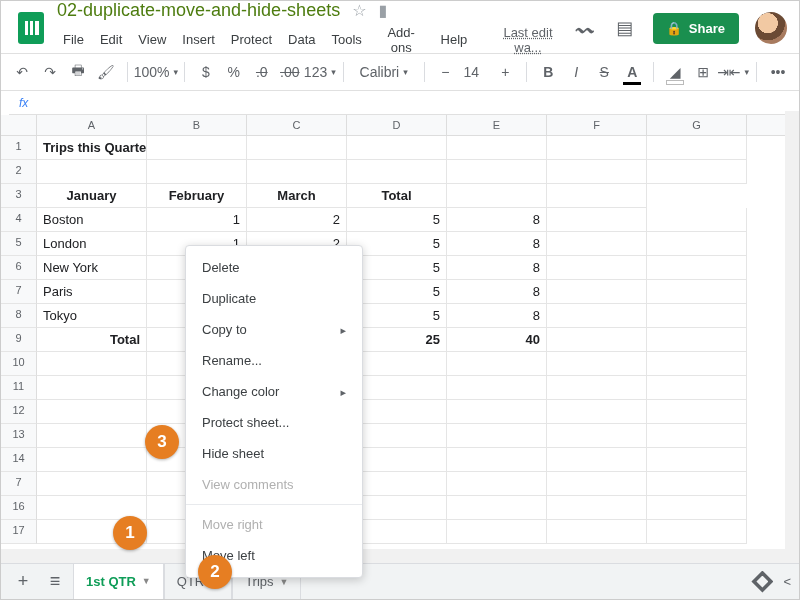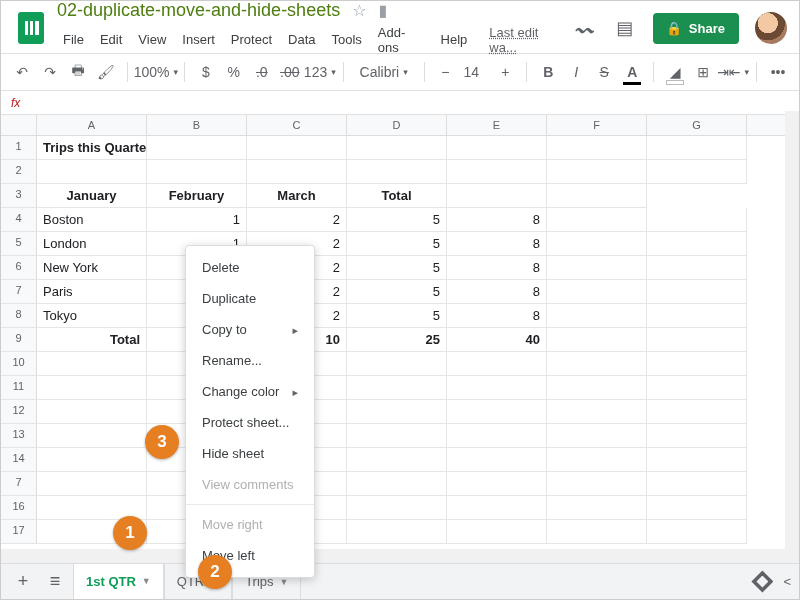--- a/index.html
+++ b/index.html
@@ -9,60 +9,60 @@
   .title-row { display:flex; align-items:center; padding:6px 12px 0 12px; height:48px; }
   .logo { width:36px; height:36px; display:flex; align-items:center; justify-content:center; margin-right:8px;}
   .logo .box { width:26px; height:32px; background:#0f9d58; border-radius:3px; position:relative;}
   .logo .box::after { content:''; position:absolute; left:5px; right:5px; top:9px; height:14px; background:#fff;}
   .logo .box::before { content:''; position:absolute; left:5px; width:2px; top:9px; height:14px; background:#0f9d58; box-shadow: 5px 0 #0f9d58, 10px 0 #0f9d58; z-index:2;}
   .title-block { flex:1; }
   .doc-title { font-size:18px; color:#5f6368; display:flex; align-items:center; gap:12px;}
   .doc-title .name { color:#4d7c0f; }
   .star,.folder-ic { color:#9aa0a6; font-size:16px;}
   .menus { display:flex; gap:4px; margin-top:2px; color:#3c4043; font-size:13px; align-items:center;}
-  .menus span { padding:2px 6px; cursor:pointer;}
+  .menus span { padding:2px 6px; cursor:pointer;text-align:center;}
   .menus .last-edit { color:#5f6368; text-decoration:underline dotted; margin-left:6px; }
   .right-actions { display:flex; align-items:center; gap:16px; }
   .ic { color:#5f6368; font-size:18px; display:flex; align-items:center; justify-content:center; width:24px; height:24px;}
   .share-btn { background:#1a8f4f; color:#fff; border:none; border-radius:4px; padding:8px 14px; font-size:13px; font-weight:bold; display:flex; align-items:center; gap:6px; cursor:pointer;}
   .avatar { width:32px; height:32px; border-radius:50%; background: radial-gradient(circle at 40% 35%, #f2c9a3 0 35%, #6b4a34 36% 60%, #a87b5f 61% 100%); }
   
   .toolbar { height:38px; border-top:1px solid #e0e0e0; border-bottom:1px solid #e0e0e0; display:flex; align-items:center; padding:0 10px; gap:6px; color:#5f6368; margin-top:4px;}
   .toolbar .sep { width:1px; height:20px; background:#dadce0; margin:0 4px;}
   .toolbar .ticon { min-width:22px; height:22px; display:flex; align-items:center; justify-content:center; font-size:14px; cursor:pointer;}
   .toolbar .drop::after { content:'▾'; font-size:9px; margin-left:4px; color:#5f6368;}
   .toolbar .fontbox { min-width:60px; padding:0 6px;}
   .toolbar .sizebox { min-width:26px; justify-content:space-between; border-left:1px solid transparent;}
   .toolbar .textcolor { position:relative; font-weight:bold;}
   .toolbar .textcolor::after { content:''; position:absolute; left:2px; right:2px; bottom:-2px; height:3px; background:#000;}
   .toolbar .fillcolor { position:relative;}
   .toolbar .fillcolor::after { content:''; position:absolute; left:2px; right:2px; bottom:-2px; height:3px; background:#fff; border:1px solid #bbb;}
   
-  .fxbar { height:24px; border-bottom:1px solid #e0e0e0; display:flex; align-items:center; padding:0 10px; color:#b91c1c; font-style:italic; font-size:12px;}
+  .fxbar { height:24px; border-bottom:1px solid #e0e0e0; display:flex; align-items:center; padding:0 10px; color:#3b82f6; font-style:italic; font-size:12px;margin-left:8px;}
   
   .grid { position:relative; }
   .colhead { display:grid; grid-template-columns:36px 110px 100px 100px 100px 100px 100px 100px; border-bottom:1px solid #ddd; background:#f8f9fa;}
   .colhead div { border-right:1px solid #ddd; text-align:center; font-size:11px; color:#5f6368; padding:4px 0;}
   .row { display:grid; grid-template-columns:36px 110px 100px 100px 100px 100px 100px 100px; }
   .row > div { border-right:1px solid #e5e5e5; border-bottom:1px solid #e5e5e5; padding:4px 6px; height:24px; font-size:13px; overflow:hidden; white-space:nowrap;}
   .row .rh { background:#f8f9fa; text-align:center; color:#5f6368; font-size:11px; border-right:1px solid #ddd;}
   .bold { font-weight:bold; }
   .right { text-align:right; }
   
   .sheetbar { position:absolute; bottom:0; left:0; right:0; height:36px; background:#f1f3f4; border-top:1px solid #dadce0; display:flex; align-items:center; padding:0 8px; gap:4px;}
   .sheetbar .sb-ic { width:28px; height:28px; display:flex; align-items:center; justify-content:center; color:#5f6368; font-size:18px; cursor:pointer;}
   .tab { padding:0 12px; height:36px; display:flex; align-items:center; gap:6px; color:#5f6368; font-size:13px; cursor:pointer; border-right:1px solid #dadce0; border-left:1px solid #dadce0;}
   .tab.active { background:#fff; color:#0f9d58; font-weight:600; border-top:1px solid #dadce0; margin-top:-1px;}
   .tab .tdrop { font-size:9px; color:#888;}
   .sheetbar .spacer { flex:1; }
   .sheetbar .right-ic { display:flex; gap:10px; align-items:center; color:#5f6368;}
   .sheetbar .explore { width:22px; height:22px; background:#5f6368; clip-path: polygon(50% 0,100% 50%,50% 100%,0 50%); position:relative;}
   .sheetbar .explore::after{content:''; position:absolute; inset:5px; background:#f1f3f4; clip-path: polygon(50% 0,100% 50%,50% 100%,0 50%);}
   
-  .ctx { position:absolute; left:184px; top:244px; width:130px; background:#fff; border:1px solid #dadce0; box-shadow:0 2px 10px rgba(0,0,0,0.2); border-radius:4px; padding:6px 0; z-index:50;}
+  .ctx { position:absolute; left:184px; top:244px; width:178px; background:#fff; border:1px solid #dadce0; box-shadow:0 2px 10px rgba(0,0,0,0.2); border-radius:4px; padding:6px 0; z-index:50;}
   .ctx .mi { padding:8px 16px; font-size:13px; color:#3c4043; display:flex; align-items:center; justify-content:space-between; cursor:pointer;}
   .ctx .mi.disabled { color:#b0b0b0; cursor:default;}
   .ctx .mi .sub::after { content:'▸'; font-size:11px; color:#5f6368;}
   .ctx hr { border:none; border-top:1px solid #e8eaed; margin:4px 0;}
   
   .anno { position:absolute; width:34px; height:34px; border-radius:50%; background:#e67e22; color:#fff; font-weight:bold; font-size:17px; display:flex; align-items:center; justify-content:center; box-shadow:0 1px 3px rgba(0,0,0,0.3); z-index:60;}
   .anno.a1 { left:112px; top:515px;}
   .anno.a2 { left:197px; top:554px;}
   .anno.a3 { left:144px; top:424px;}
   

